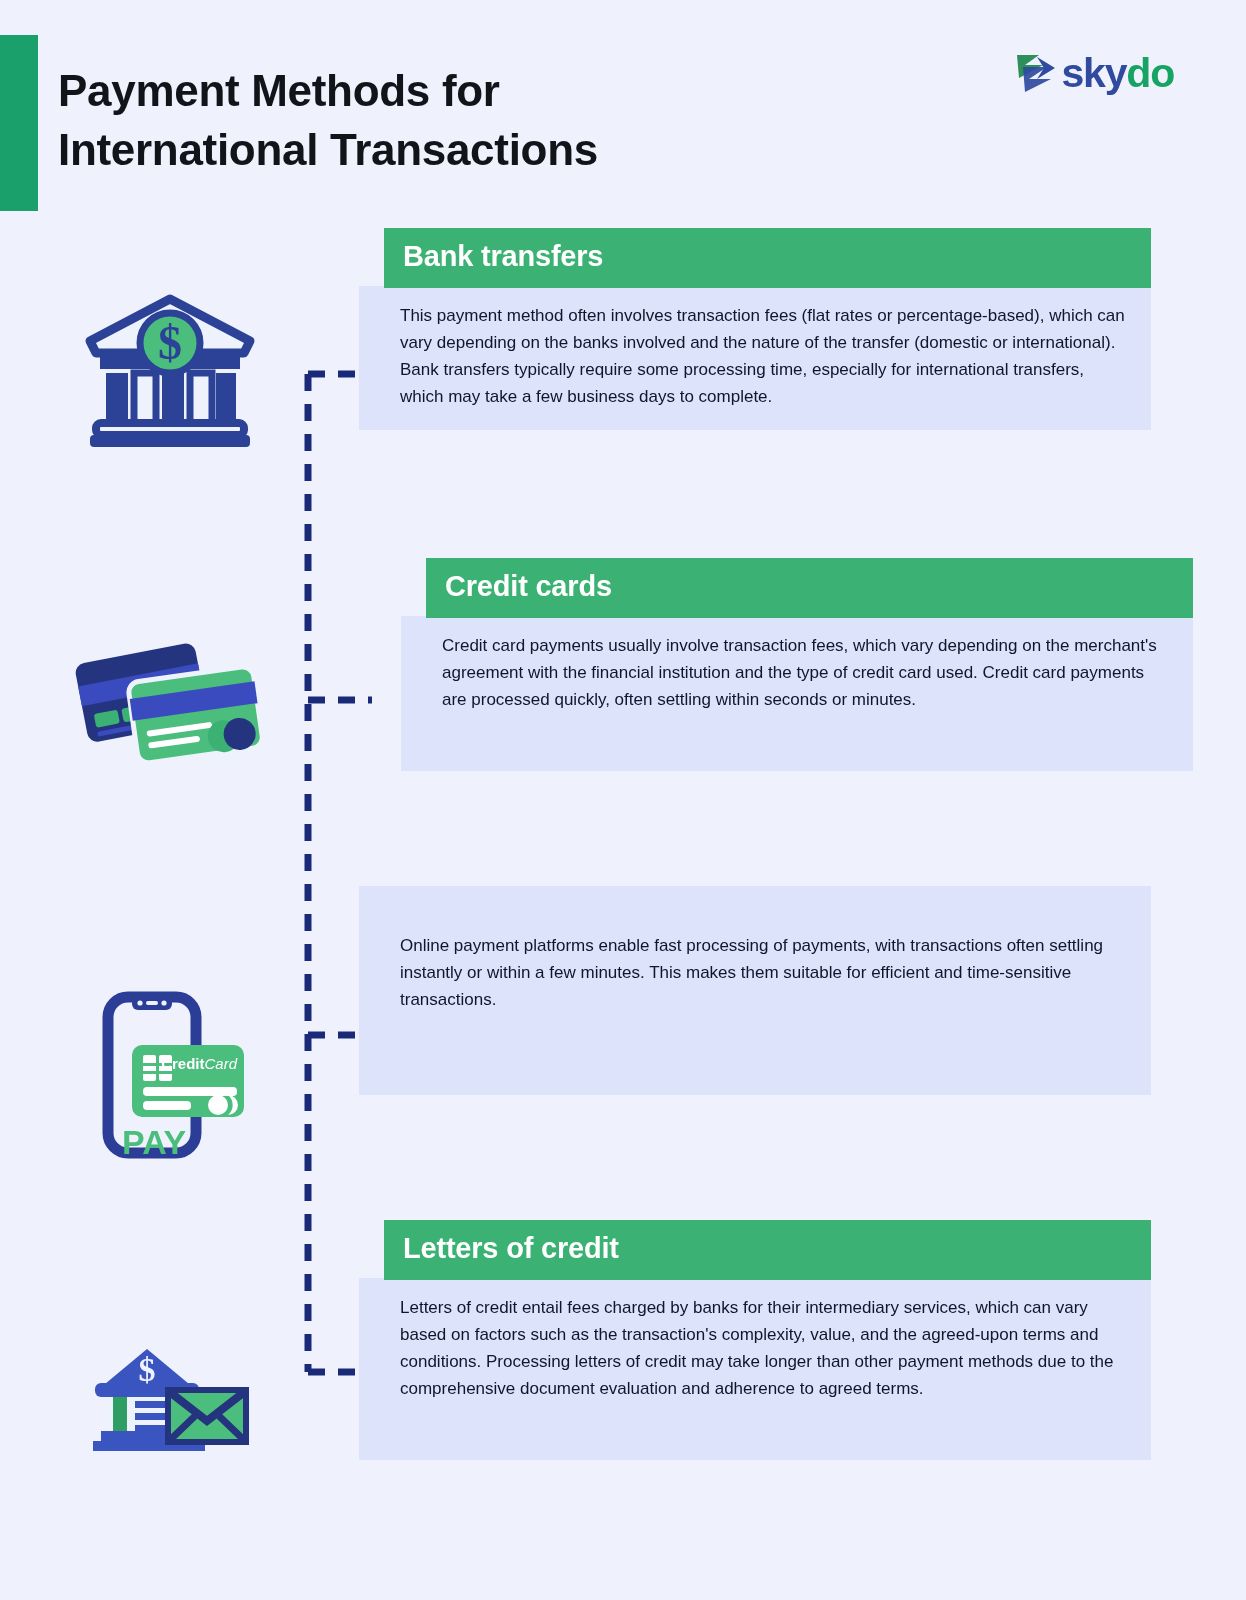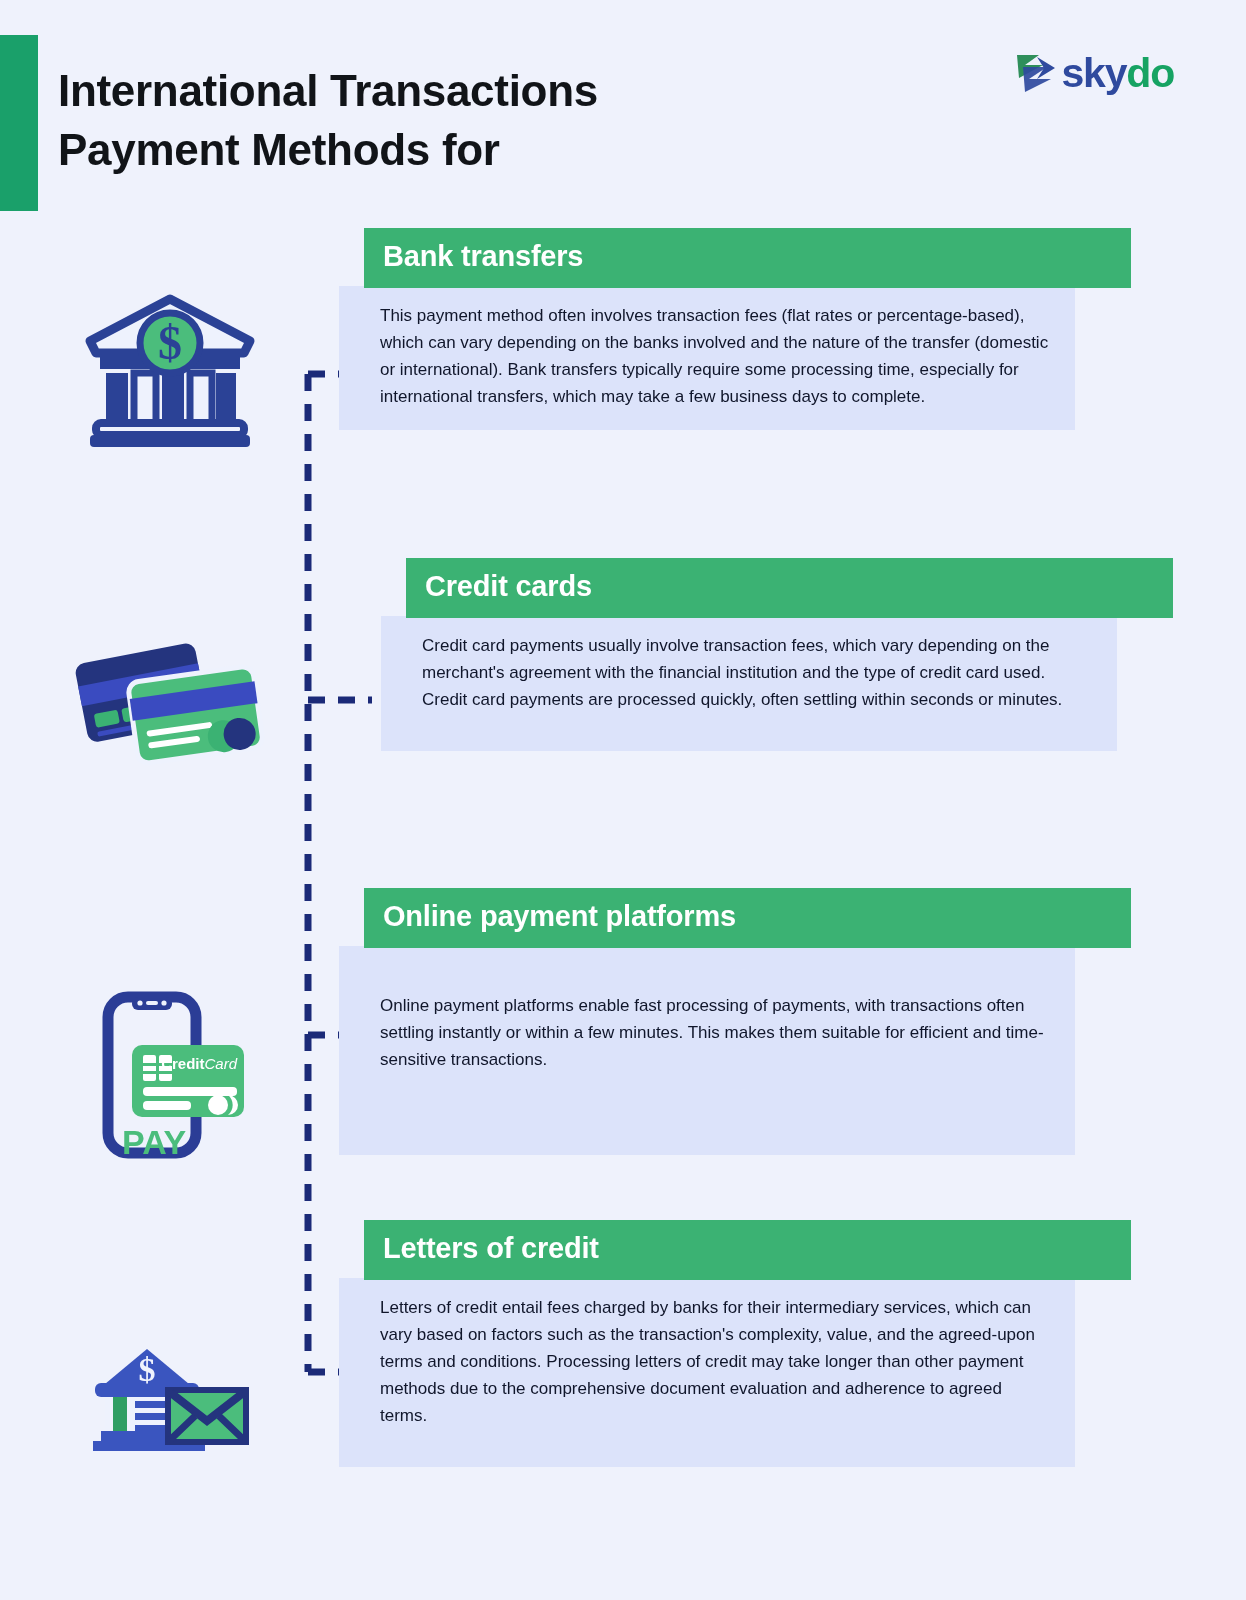--- a/index.html
+++ b/index.html
@@ -55,22 +55,22 @@
   #connector {
     position: absolute;
     left: 0; top: 0;
     width: 1246px; height: 1600px;
     pointer-events: none;
   }
 
   
   .card {
     position: absolute;
-    left: 339px;
-    width: 736px;
+    left: 359px;
+    width: 792px;
   }
   .card-head {
     position: relative;
     margin-left: 25px;
     width: 767px;
     background: #3bb273;
     padding: 13px 0 15px 19px;
     color: #ffffff;
     font-size: 29px;
     font-weight: bold;
@@ -79,21 +79,21 @@
   }
   .card-body {
     background: #dce3fa;
     padding: 16px 24px 20px 41px;
     font-size: 17px;
     line-height: 1.59;
     color: #10162b;
     margin-top: -2px;
   }
   .card-body.tall-pad { padding-top: 46px; padding-bottom: 82px; }
-  .card-body.pad-b-lg { padding-bottom: 38px; }
+  .card-body.pad-b-lg { padding-bottom: 58px; }
 
   
   #card-bank     { top: 228px; }
   #card-credit   { top: 558px; margin-left: 42px; }
   #card-online   { top: 888px; }
   #card-letters  { top: 1220px; }
 
   
   .icon-slot {
     position: absolute;
@@ -108,22 +108,22 @@
   #icon-cards   { top: 615px; }
   #icon-phone   { top: 985px; }
   #icon-letter  { top: 1290px; }
 </style>
 </head>
 <body>
 
 <div id="accent-bar"></div>
 
 <h1 id="page-title">
+  <span class="line">Payment Methods for</span>
   <span class="line">International Transactions</span>
-  <span class="line">Payment Methods for</span>
 </h1>
 
 <div id="brand-logo">
   <svg class="mark" width="46" height="42" viewBox="0 0 46 42">
     <path d="M4 3 L26 3 L12 13 L30 13 L6 26 Z" fill="#2f8f5b"></path>
     <path d="M10 15 L34 15 L16 27 L38 27 L12 40 Z" fill="#2f4a9e" opacity="0.92"></path>
     <path d="M24 5 L42 16 L24 27 L31 16 Z" fill="#2f4a9e"></path>
   </svg>
   <span class="wordmark">
     <span class="w-sky">sky</span><span class="w-do">do</span>
@@ -224,20 +224,19 @@
   <div class="card-head">Bank transfers</div>
   <div class="card-body">This payment method often involves transaction fees (flat rates or percentage-based), which can vary depending on the banks involved and the nature of the transfer (domestic or international). Bank transfers typically require some processing time, especially for international transfers, which may take a few business days to complete.</div>
 </div>
 
 <div class="card" id="card-credit">
   <div class="card-head">Credit cards</div>
   <div class="card-body pad-b-lg">Credit card payments usually involve transaction fees, which vary depending on the merchant's agreement with the financial institution and the type of credit card used. Credit card payments are processed quickly, often settling within seconds or minutes.</div>
 </div>
 
 <div class="card" id="card-online">
-  <div class="card-head">Online payment platforms</div>
   <div class="card-body tall-pad">Online payment platforms enable fast processing of payments, with transactions often settling instantly or within a few minutes. This makes them suitable for efficient and time-sensitive transactions.</div>
 </div>
 
 <div class="card" id="card-letters">
   <div class="card-head">Letters of credit</div>
   <div class="card-body pad-b-lg">Letters of credit entail fees charged by banks for their intermediary services, which can vary based on factors such as the transaction's complexity, value, and the agreed-upon terms and conditions. Processing letters of credit may take longer than other payment methods due to the comprehensive document evaluation and adherence to agreed terms.</div>
 </div>
 
 </body></html>

